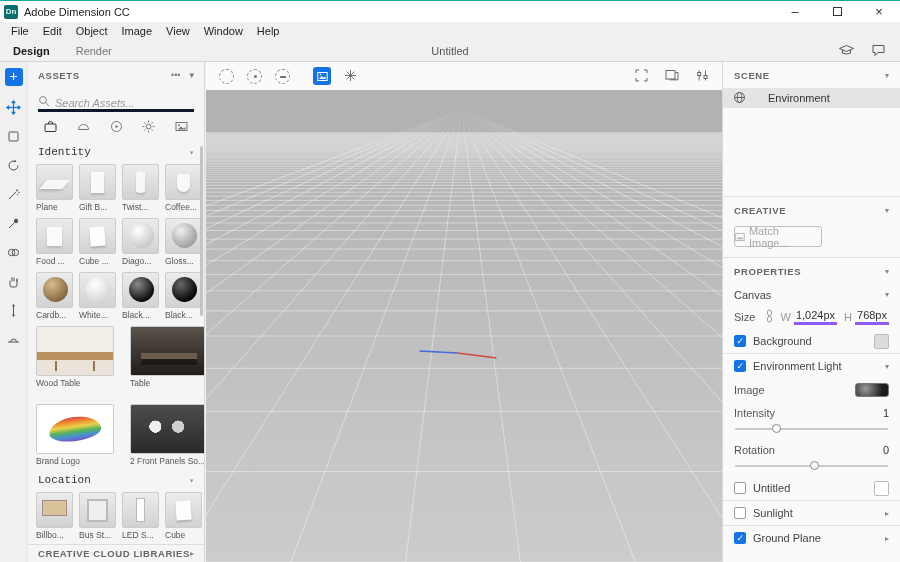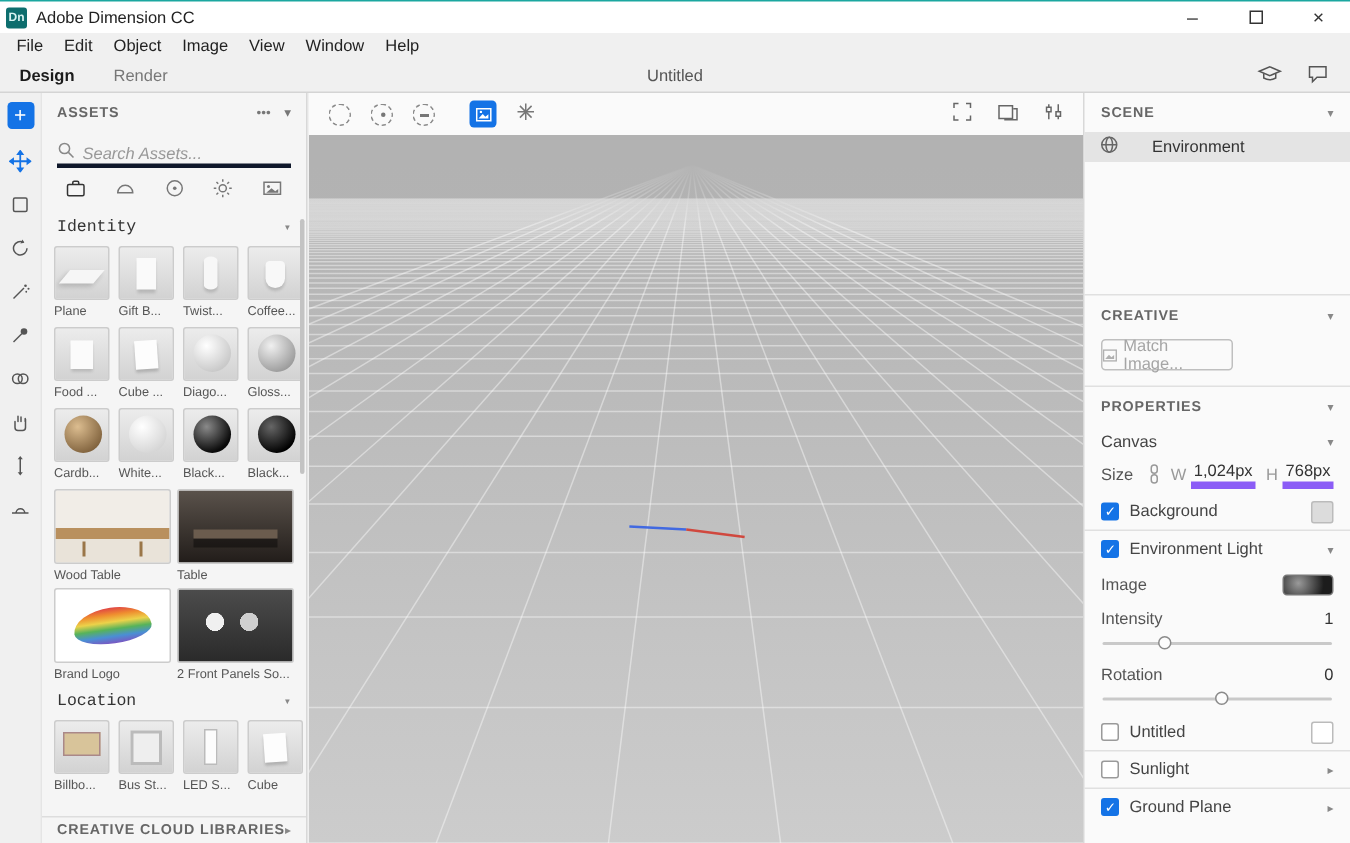--- a/index.html
+++ b/index.html
@@ -43,21 +43,21 @@
   .panel-title { font-size:9.5px; font-weight:bold; color:#666; letter-spacing:.6px; }
   .hdr-icons { margin-left:auto; display:flex; gap:9px; color:#777; font-size:9px; align-items:center; }
   .search-row { height:24px; margin:0 10px; border-bottom:3px solid #0f172a; display:flex; align-items:flex-end; gap:5px; }
   .search-row input { border:0; background:transparent; outline:none; font-family:"Liberation Sans", sans-serif;
                       font-style:italic; font-size:11px; color:#444; width:132px; }
   .search-row input::placeholder { color:#999; }
   .asset-tabs { height:30px; display:flex; align-items:center; justify-content:space-between; padding:0 15px; }
   .section-h { height:20px; display:flex; align-items:center; padding:0 10px; color:#333;font-family:Liberation Mono, monospace; }
   .chev { margin-left:auto; color:#888; font-size:8px; }
   .tgrid  { display:grid; grid-template-columns:repeat(4,37px); gap:6px; padding:2px 8px 4px; }
-  .tgrid2 { display:grid; grid-template-columns:repeat(2,78px); gap:4px; padding:2px 8px 4px; }
+  .tgrid2 { display:grid; grid-template-columns:repeat(2,78px); gap:16px; padding:2px 8px 4px; }
   .tlabel { font-size:8.5px; color:#555; white-space:nowrap; overflow:hidden; margin-top:2px; }
   .thumb  { height:36px; background:linear-gradient(#ececec,#d2d2d2); border:1px solid #ccc; border-radius:2px;
             position:relative; overflow:hidden; }
   .thumbw { height:50px; }
   .thumb::after { content:""; position:absolute; }
   .t-plane::after { left:6px; right:6px; top:15px; height:9px; background:#f6f6f6; transform:skewX(-40deg);
                     box-shadow:0 2px 3px rgba(0,0,0,.18); }
   .t-bag::after  { left:11px; right:11px; top:7px; bottom:6px; background:#fafafa; box-shadow:0 2px 2px rgba(0,0,0,.15); }
   .t-cyl::after  { left:13px; right:13px; top:6px; bottom:6px; background:#f7f7f7; border-radius:5px/3px;
                    box-shadow:0 2px 2px rgba(0,0,0,.15); }
@@ -122,21 +122,21 @@
   .swatch { margin-left:auto; width:15px; height:15px; border:1px solid #bbb; border-radius:2px; background:#dcdcdc; }
   .swatch.white { background:#fff; }
   .val { margin-left:auto; color:#333; }
   .slider-row { padding:5px 12px 9px; }
   .track { position:relative; height:2px; background:#c9c9c9; border-radius:1px; }
   .knob { position:absolute; top:-4px; width:9px; height:9px; background:#fcfcfc; border:1px solid #8b8b8b; border-radius:50%; }
   .img-thumb { margin-left:auto; width:34px; height:14px; border-radius:3px; border:1px solid #777;
                background:radial-gradient(circle at 30% 40%, #9a9a9a, #1c1c1c 72%); }
   .size-right { margin-left:auto; display:flex; align-items:center; }
   .dim-label { color:#999; margin-left:7px; margin-right:3px; }
-  .size-field { border-bottom:5px solid #8b5cf6; padding:0 2px 1px; color:#333; }
+  .size-field { border-bottom:3px solid #8b5cf6; padding:0 2px 1px; color:#333; }
   .glabel { color:#555; }
 </style>
 </head>
 <body>
 
 <div class="titlebar">
   <div class="app-badge">Dn</div>
   <div class="win-title">Adobe Dimension CC</div>
   <div class="win-controls">
     <div class="win-btn">–</div>

